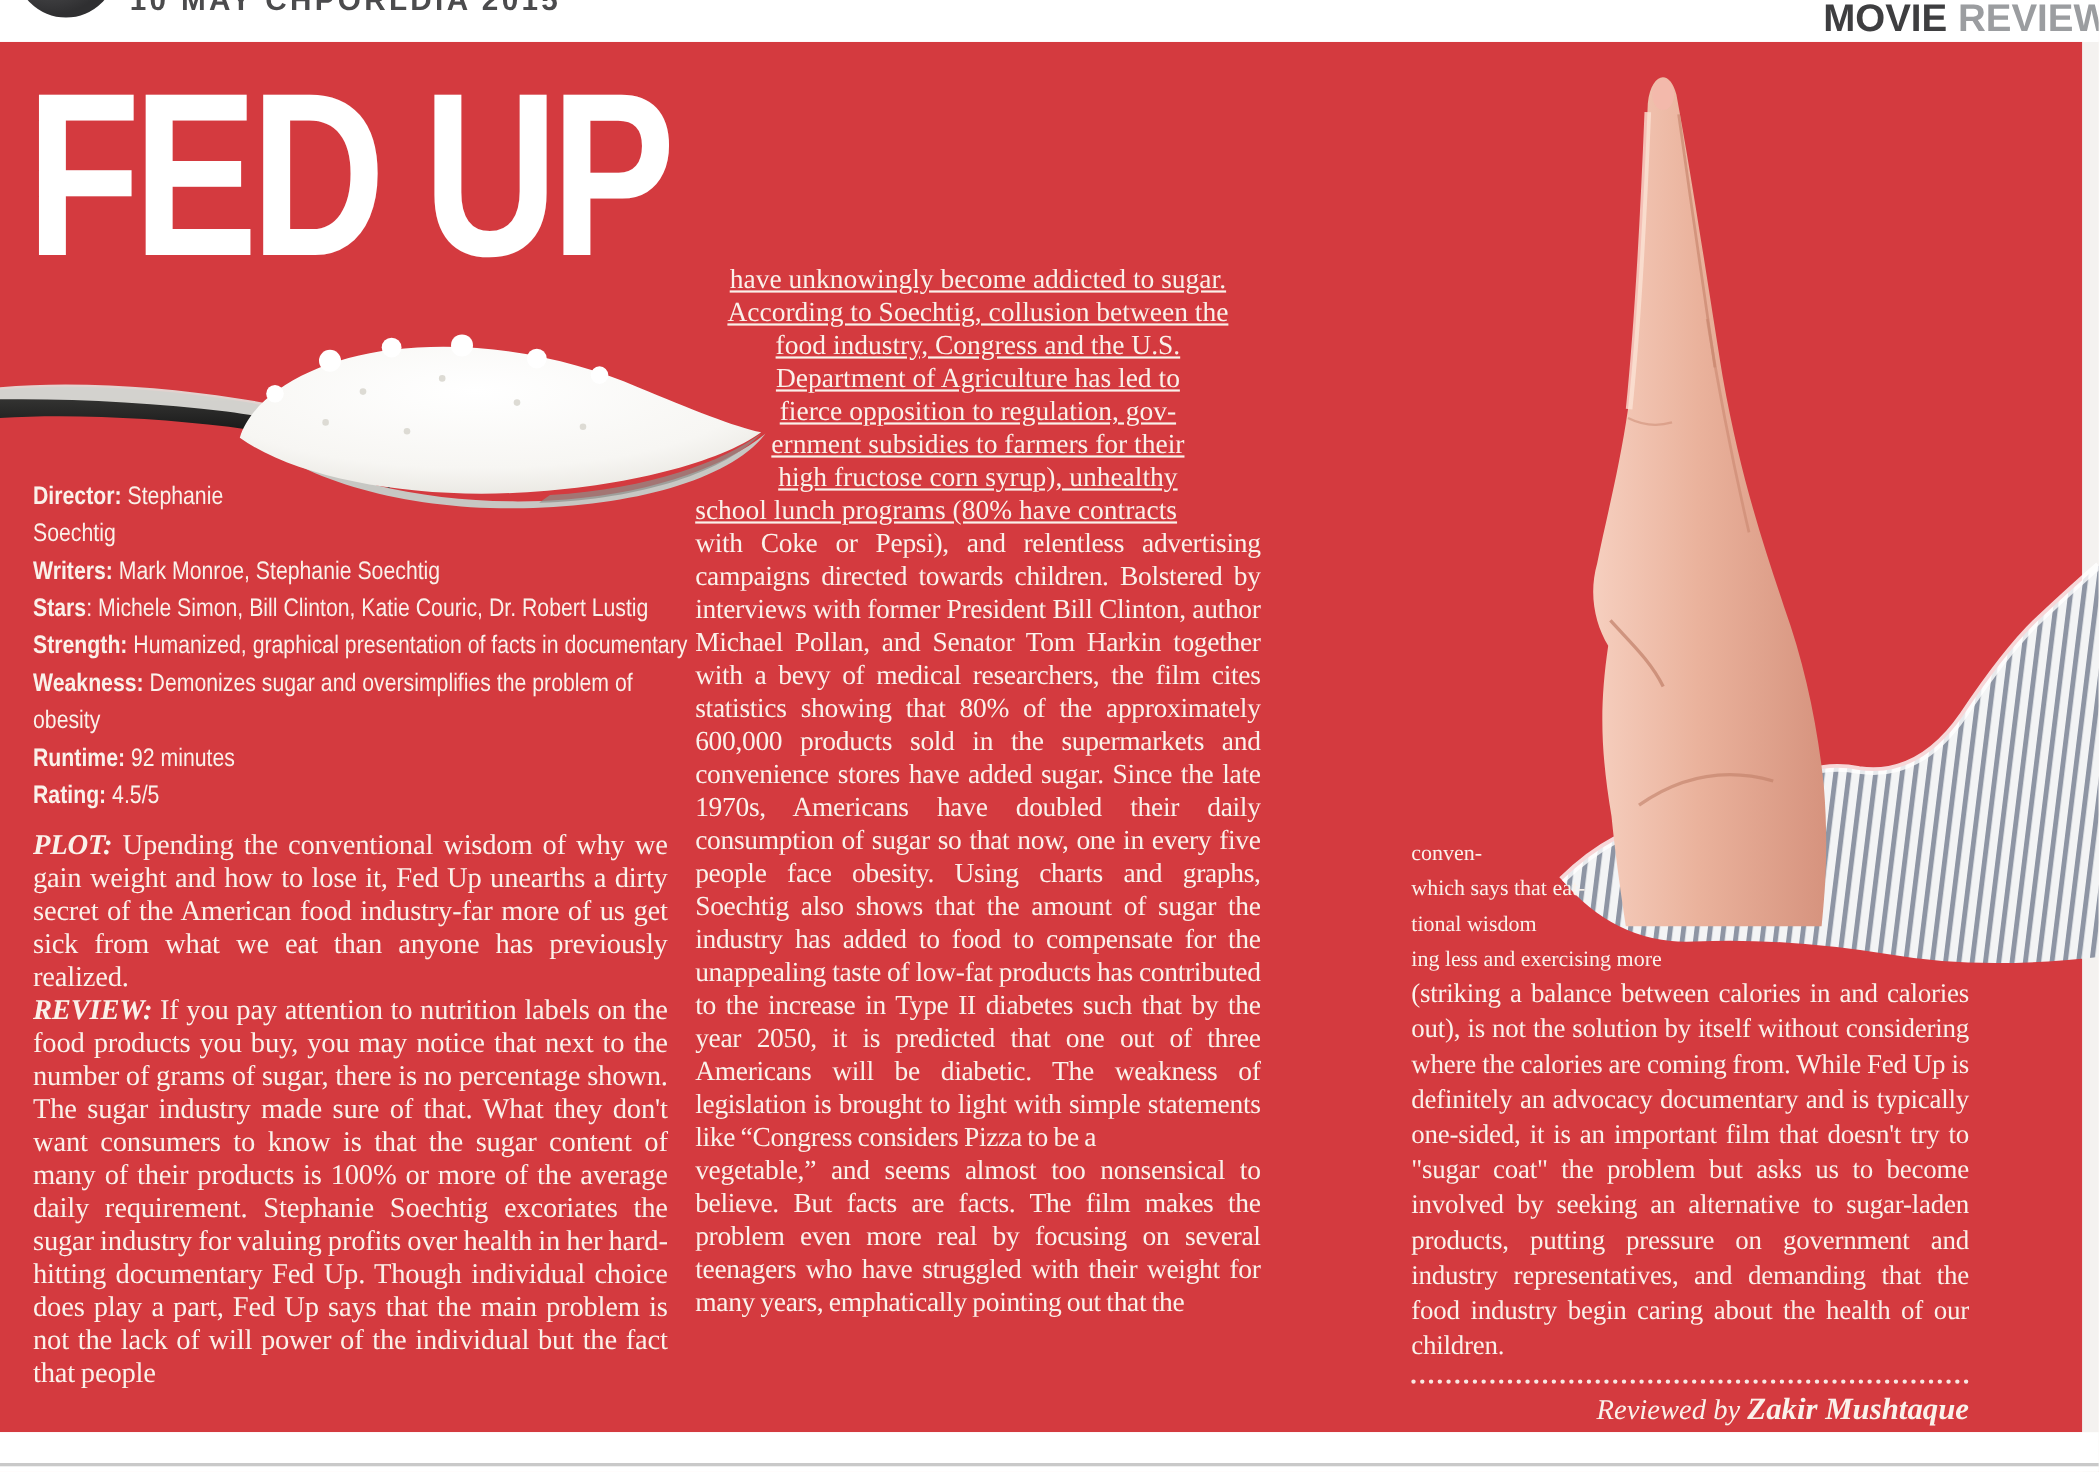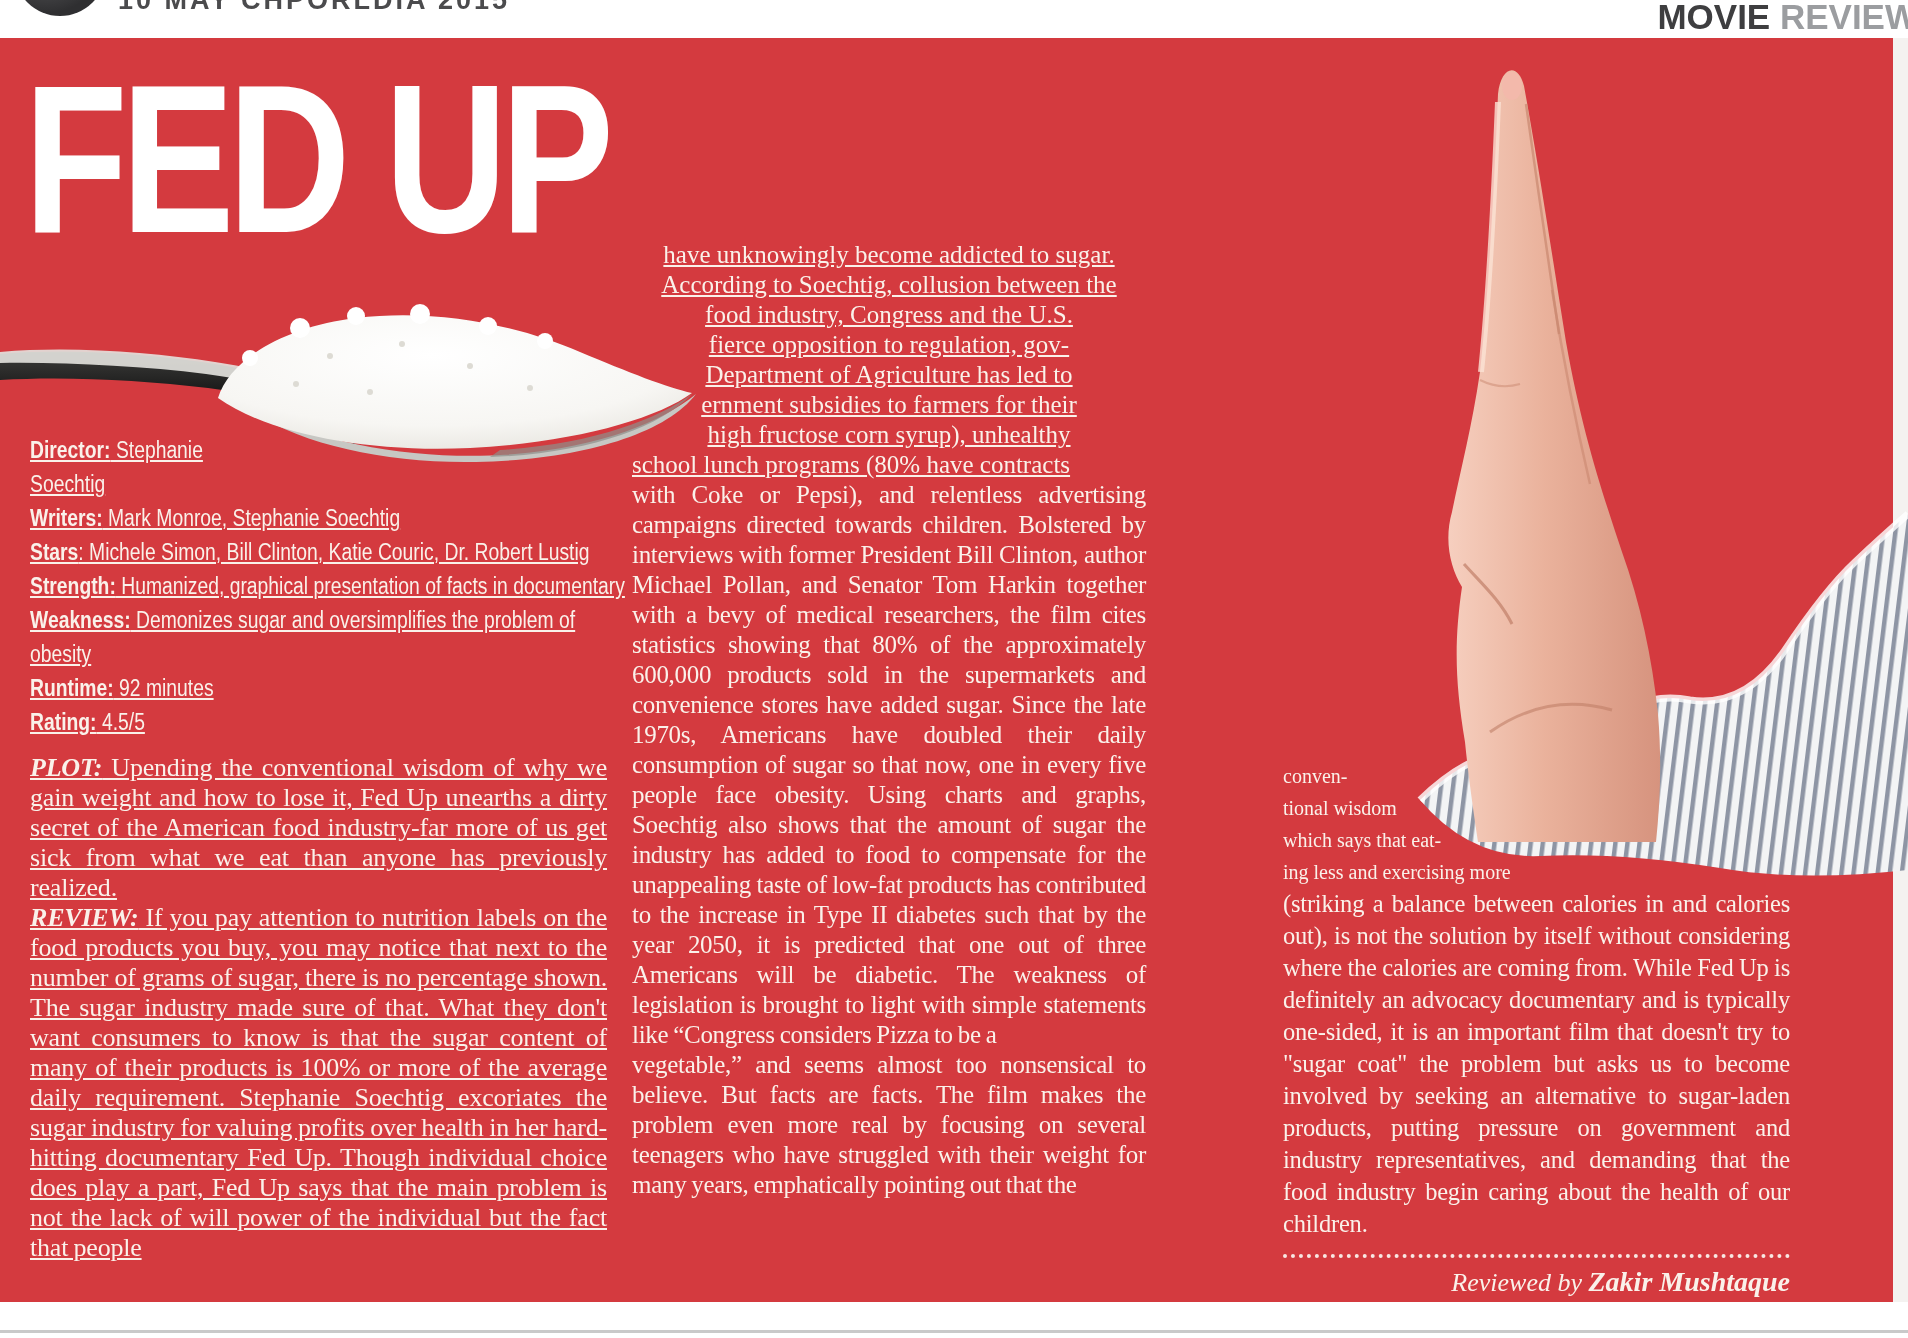--- a/index.html
+++ b/index.html
@@ -30,21 +30,21 @@
               transform:scaleX(.80);transform-origin:left top;white-space:nowrap;z-index:3;}
 
   
   .spoon-photo{position:absolute;left:0;top:296px;z-index:2;}
   .hand-photo{position:absolute;left:1240px;top:42px;z-index:1;}
 
   
   .txt{color:#faf1ea;}
 
   
-  .col1{position:absolute;left:30px;top:433px;width:577px;z-index:4;text-decoration:underline;}
+  .col1{position:absolute;left:30px;top:433px;width:577px;z-index:4;}
   .credits{font-family:"Liberation Sans",sans-serif;font-size:23px;line-height:34px;
            transform:scaleX(.84);transform-origin:left top;}
   .credit-row{white-space:pre;}
   .credit-row b{font-weight:bold;}
   .body-par{font-size:26px;line-height:30px;text-align:justify;letter-spacing:-0.2px;word-spacing:-1px;margin:0;}
   .col1 .body-par{margin-top:14px;}
   .par-label{font-weight:bold;font-style:italic;}
 
   
   .col2{position:absolute;left:632px;top:240px;width:514px;z-index:4;}
@@ -165,30 +165,30 @@
     <div class="credit-row"><b>Rating:</b><span> 4.5/5</span></div>
   </div>
   <p class="body-par"><span class="par-label">PLOT:</span><span> Upending the conventional wisdom of why we gain weight and how to lose it, Fed Up unearths a dirty secret of the American food industry-far more of us get sick from what we eat than anyone has previously realized.</span></p>
   <p class="body-par" style="margin-top:0;"><span class="par-label">REVIEW:</span><span>  If you pay attention to nutrition labels on the food products you buy, you may notice that next to the number of grams of sugar, there is no percentage shown. The sugar industry made sure of that. What they don't want consumers to know is that the sugar content of many of their products is 100% or more of the average daily requirement. Stephanie Soechtig excoriates the sugar industry for valuing profits over health in her hard-hitting documentary Fed Up. Though individual choice does play a part, Fed Up says that the main problem is not the lack of will power of the individual but the fact that people</span></p>
 </div>
 
 <div class="col2 txt">
   <div class="wrap-line">have unknowingly become addicted to sugar.</div>
   <div class="wrap-line">According to Soechtig, collusion between the</div>
   <div class="wrap-line">food industry, Congress and the U.S.</div>
+  <div class="wrap-line">Department of Agriculture has led to</div>
   <div class="wrap-line">fierce opposition to regulation, gov-</div>
-  <div class="wrap-line">Department of Agriculture has led to</div>
   <div class="wrap-line">ernment subsidies to farmers for their</div>
   <div class="wrap-line">high fructose corn syrup), unhealthy</div>
   <div class="wrap-line" style="text-align:left;">school lunch programs (80% have contracts</div>
   <p class="body-par">with Coke or Pepsi), and relentless advertising campaigns directed towards children. Bolstered by interviews with former President Bill Clinton, author Michael Pollan, and Senator Tom Harkin together with a bevy of medical researchers, the film cites statistics showing that 80% of the approximately 600,000 products sold in the supermarkets and convenience stores have added sugar. Since the late 1970s, Americans have doubled their daily consumption of sugar so that now, one in every five people face obesity. Using charts and graphs, Soechtig also shows that the amount of sugar the industry has added to food to compensate for the unappealing taste of low-fat products has contributed to the increase in Type II diabetes such that by the year 2050, it is predicted that one out of three Americans will be diabetic. The weakness of legislation is brought to light with simple statements like “Congress considers Pizza to be a</p>
   <p class="body-par" style="margin-top:0;">vegetable,” and seems almost too nonsensical to believe. But facts are facts. The film makes the problem even more real by focusing on several teenagers who have struggled with their weight for many years, emphatically pointing out that the</p>
 </div>
 
 <div class="col3 txt">
   <div class="col3-line">conven-</div>
+  <div class="col3-line">which says that eat-</div>
   <div class="col3-line">tional wisdom</div>
-  <div class="col3-line">which says that eat-</div>
   <div class="col3-line">ing less and exercising more</div>
   <p class="body-par">(striking a balance between calories in and calories out), is not the solution by itself without considering where the calories are coming from. While Fed Up is definitely an advocacy documentary and is typically one-sided, it is an important film that doesn't try to "sugar coat" the problem but asks us to become involved by seeking an alternative to sugar-laden products, putting pressure on government and industry representatives, and demanding that the food industry begin caring about the health of our children.</p>
   <div class="dotted-sep"></div>
   <div class="byline"><span>Reviewed by </span><span class="name">Zakir Mushtaque</span></div>
 </div>
 
 </body></html>

